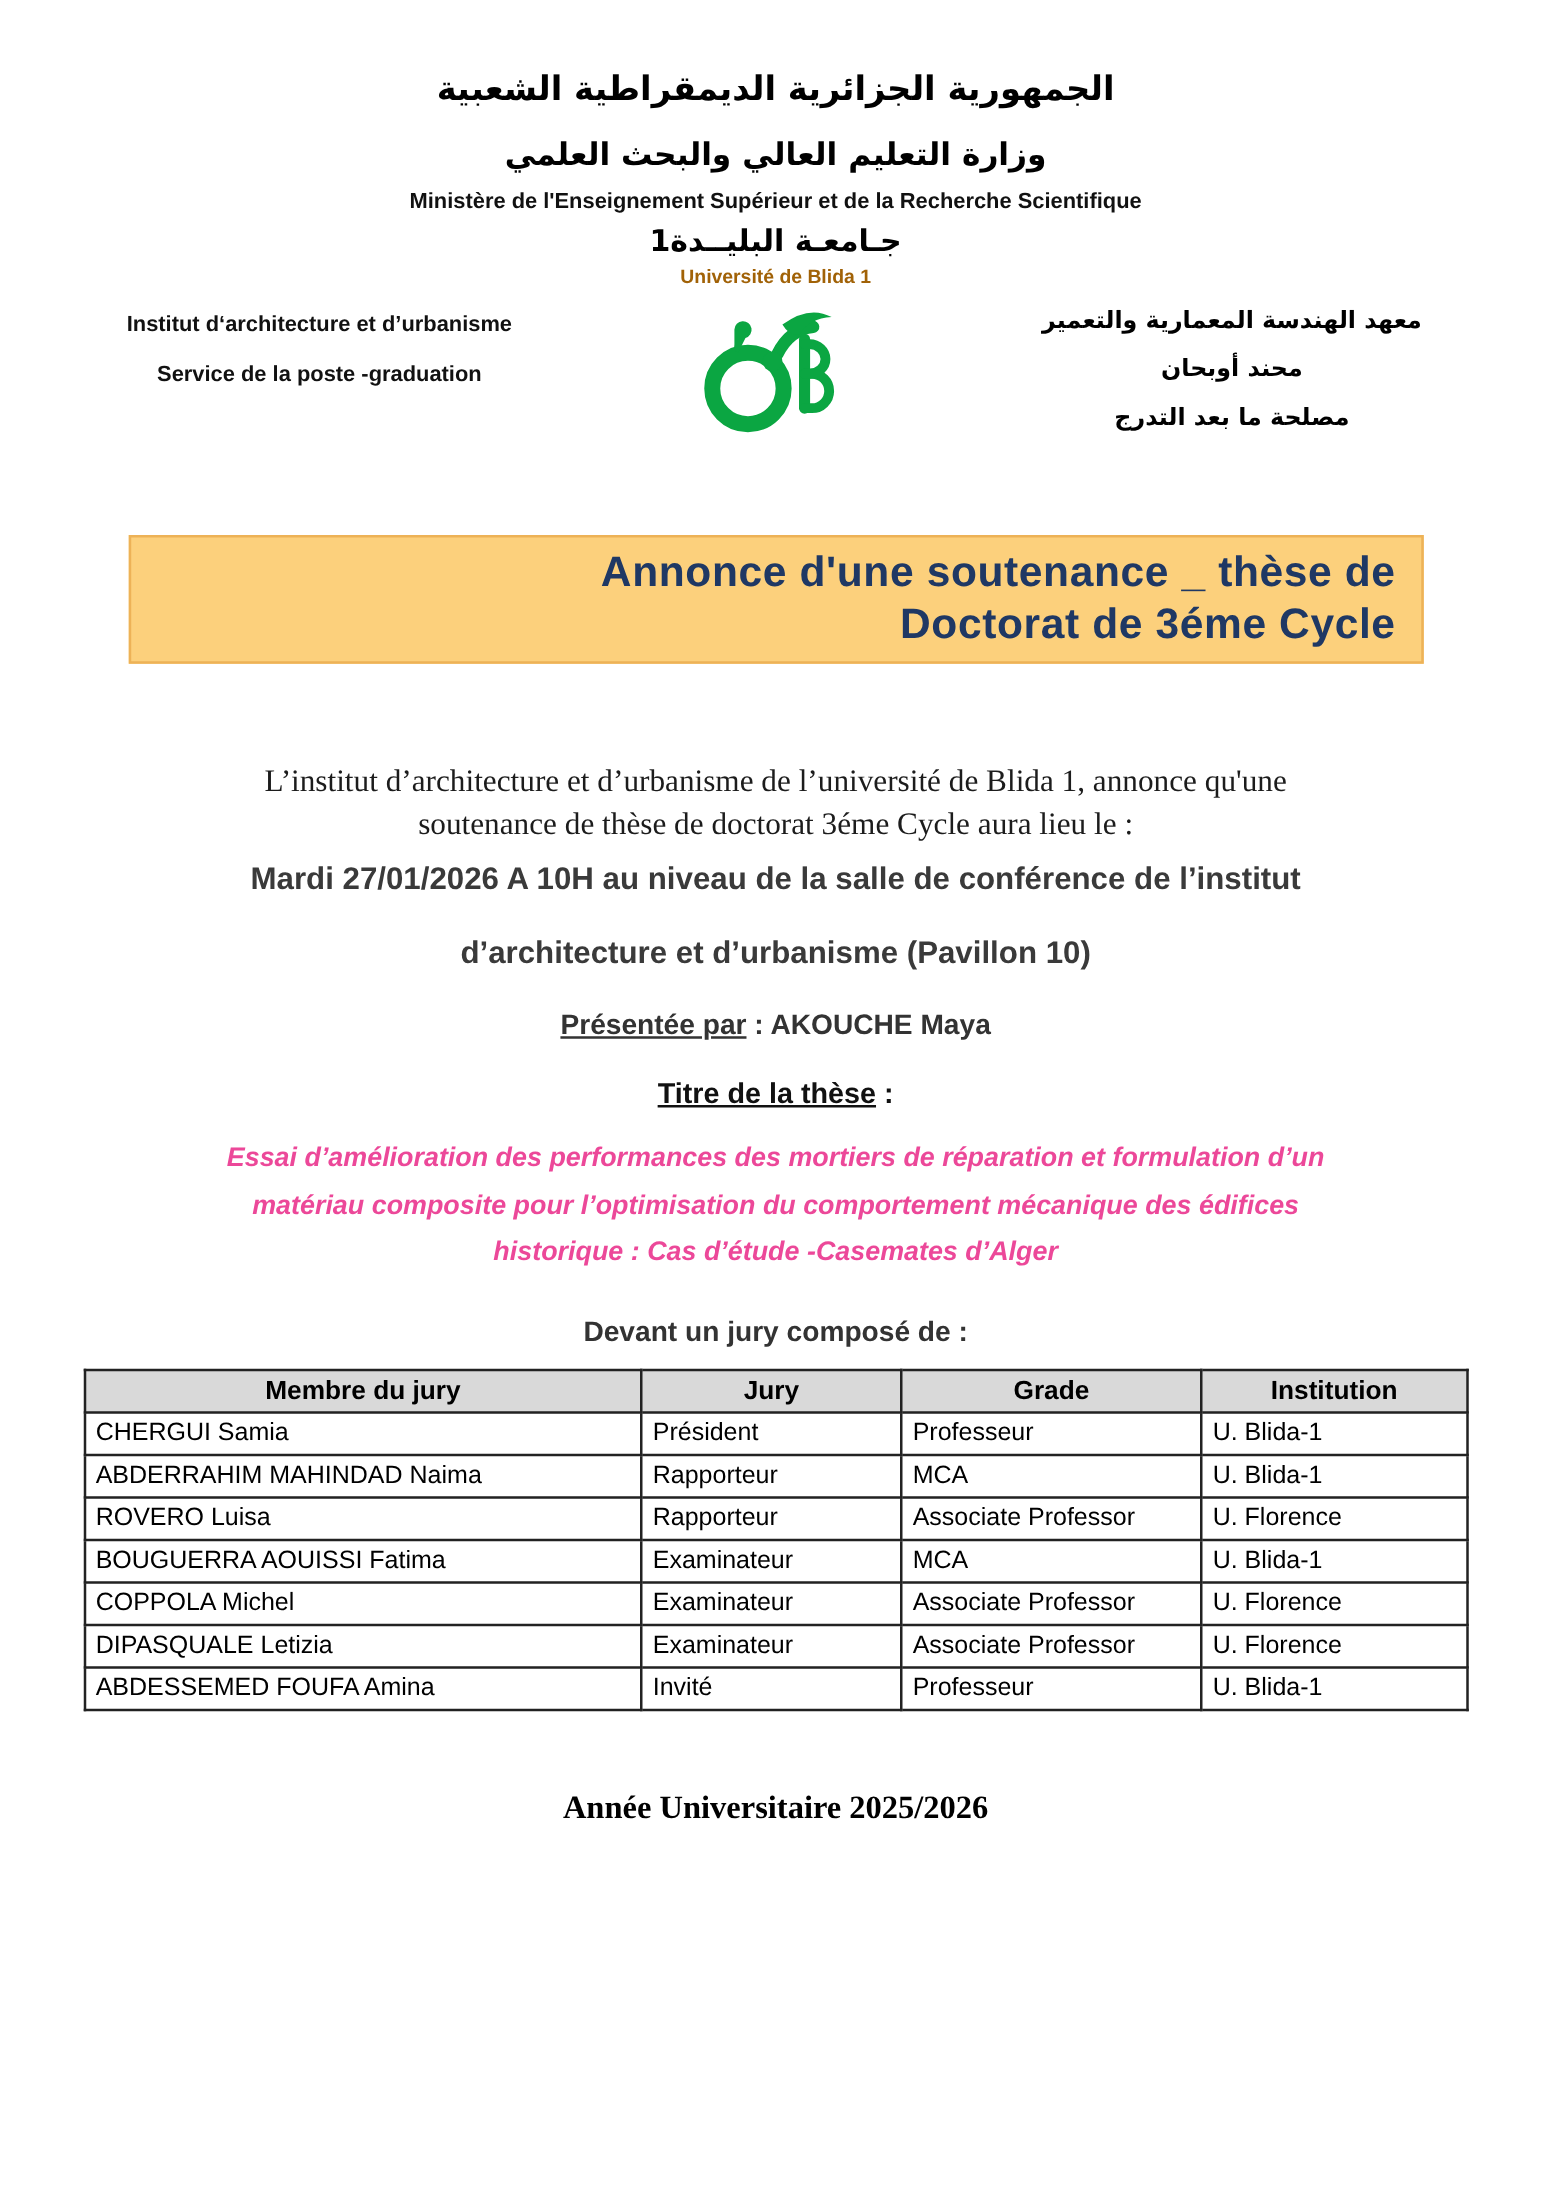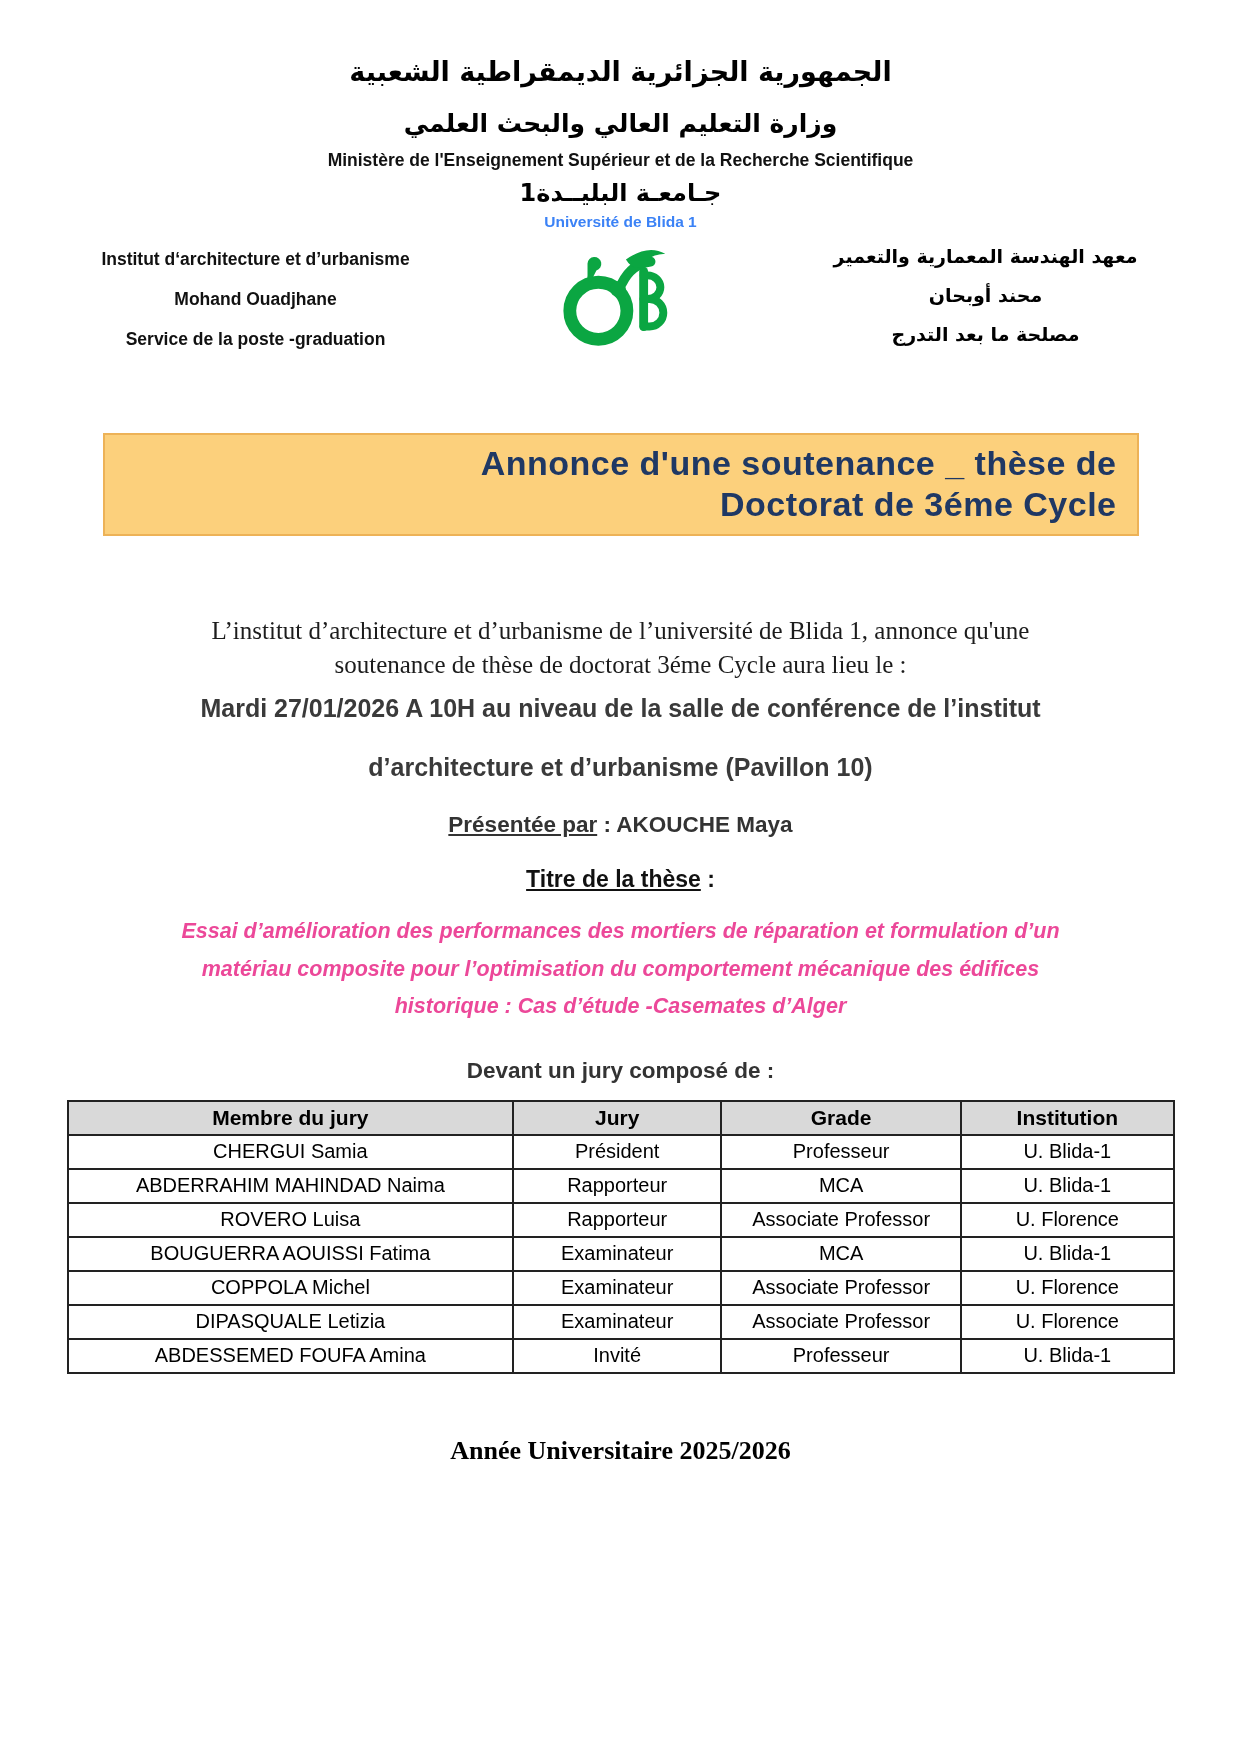--- a/index.html
+++ b/index.html
@@ -4,60 +4,59 @@
 <style>
   html,body{margin:0;padding:0;background:#ffffff;}
   body{width:1241px;min-height:1755px;font-family:"Liberation Sans",sans-serif;color:#1a1a1a;}
   .page{width:1241px;min-height:1755px;box-sizing:border-box;padding-top:56px;overflow:hidden;}
   .c{text-align:center;}
   .arabic{font-family:"DejaVu Sans",sans-serif;font-weight:bold;color:#000;}
   .ar-line1{font-size:27px;margin-bottom:22px;}
   .ar-line2{font-size:25px;margin-bottom:12px;}
   .fr-ministry{font-size:17.5px;font-weight:bold;color:#111;margin-bottom:8px;}
   .ar-univ{font-size:24px;margin-bottom:6px;}
-  .fr-univ{font-size:15.5px;font-weight:bold;color:#3b82f6;margin-bottom:6px;}
+  .fr-univ{font-size:15.5px;font-weight:bold;color:#a16207;margin-bottom:6px;}
   .org-row{display:grid;grid-template-columns:440px 290px 440px;align-items:flex-start;width:1170px;margin:0 auto;}
   .org-left{padding-top:12px;text-align:center;}
   .org-left div{font-size:17.5px;font-weight:bold;color:#111;margin-bottom:19px;}
   .logo-wrap{display:flex;justify-content:center;align-items:flex-start;}
   .org-right{padding-top:8px;text-align:center;}
   .org-right div{font-family:"DejaVu Sans",sans-serif;font-size:19px;font-weight:bold;color:#000;margin-bottom:17px;}
   .banner{width:992px;margin:64px auto 0 auto;background:#FCD07C;border:2px solid #EDB257;padding:8px 20px;text-align:right;}
   .banner div{font-size:34px;font-weight:bold;color:#1F3864;line-height:1.22;letter-spacing:.5px;}
   .intro{margin-top:78px;font-family:"Liberation Serif",serif;font-size:25px;color:#1c1c1c;line-height:1.38;text-align:center;}
   .date-line{margin-top:11px;font-size:25px;font-weight:bold;color:#3a3a3a;text-align:center;}
   .date-line2{margin-top:30px;font-size:25px;font-weight:bold;color:#3a3a3a;text-align:center;}
   .presented{margin-top:30px;font-size:22.5px;font-weight:bold;color:#333;text-align:center;}
   .presented .u{text-decoration:underline;}
   .title-label-line{margin-top:28px;font-size:23px;font-weight:bold;color:#111;text-align:center;}
   .title-label-line .u{text-decoration:underline;}
   .thesis{margin-top:20px;text-align:center;}
   .thesis div{font-size:21.5px;font-weight:bold;font-style:italic;color:#ec4899;line-height:1.75;}
   .jury-heading{margin-top:32px;font-size:22.5px;font-weight:bold;color:#333;text-align:center;}
   table.jury{width:1108px;margin:16px auto 0 auto;border-collapse:collapse;border:2px solid #222;}
   table.jury th{background:#D9D9D9;border:2px solid #222;font-size:21px;font-weight:bold;color:#000;padding:4px 8px;text-align:center;}
-  table.jury td{border:2px solid #222;font-size:20px;color:#000;padding:3px 8px;text-align:center;height:26px;}
+  table.jury td{border:2px solid #222;font-size:20px;color:#000;padding:3px 8px;text-align:left;height:26px;}
   col.c1{width:40.3%;} col.c2{width:18.8%;} col.c3{width:21.7%;} col.c4{width:19.2%;}
   .footer{margin-top:62px;font-family:"Liberation Serif",serif;font-size:26px;font-weight:bold;color:#000;text-align:center;}
 </style>
 </head>
 <body>
 
 <div class="page">
 
   <div class="c arabic ar-line1" dir="rtl">الجمهورية الجزائرية الديمقراطية الشعبية</div>
   <div class="c arabic ar-line2" dir="rtl">وزارة التعليم العالي والبحث العلمي</div>
   <div class="c fr-ministry">Ministère de l'Enseignement Supérieur et de la Recherche Scientifique</div>
   <div class="c arabic ar-univ" dir="rtl">جـامعـة البليــدة1</div>
   <div class="c fr-univ">Université de Blida 1</div>
 
   <div class="org-row">
     <div class="org-left">
       <div>Institut d‘architecture et d’urbanisme</div>
-      <div>Mohand Ouadjhane</div>
       <div>Service de la poste -graduation</div>
     </div>
     <div class="logo-wrap">
       <span>
         <svg width="128" height="122" viewBox="0 0 130 122" aria-hidden="true">
           <g fill="none" stroke="#0BA642" stroke-linecap="round">
             <circle cx="42" cy="74" r="29" stroke-width="13"></circle>
             <path d="M66 46 Q76 26 95 24" stroke-width="10"></path>
             <path d="M88 34 v56" stroke-width="9"></path>
             <path d="M88 38 h4 a13 12 0 0 1 0 24 h-4" stroke-width="8"></path>

